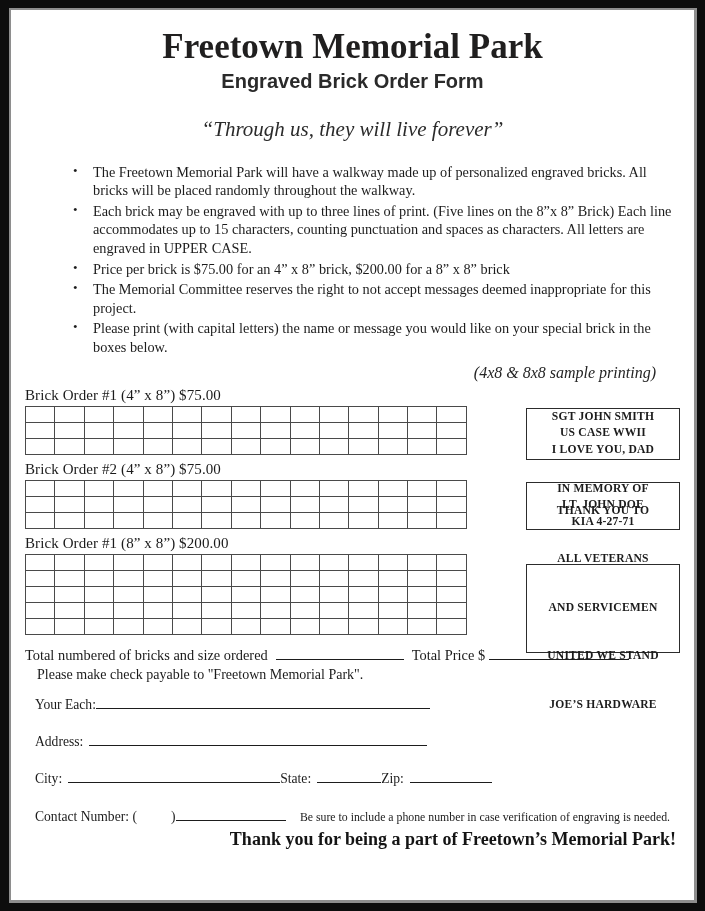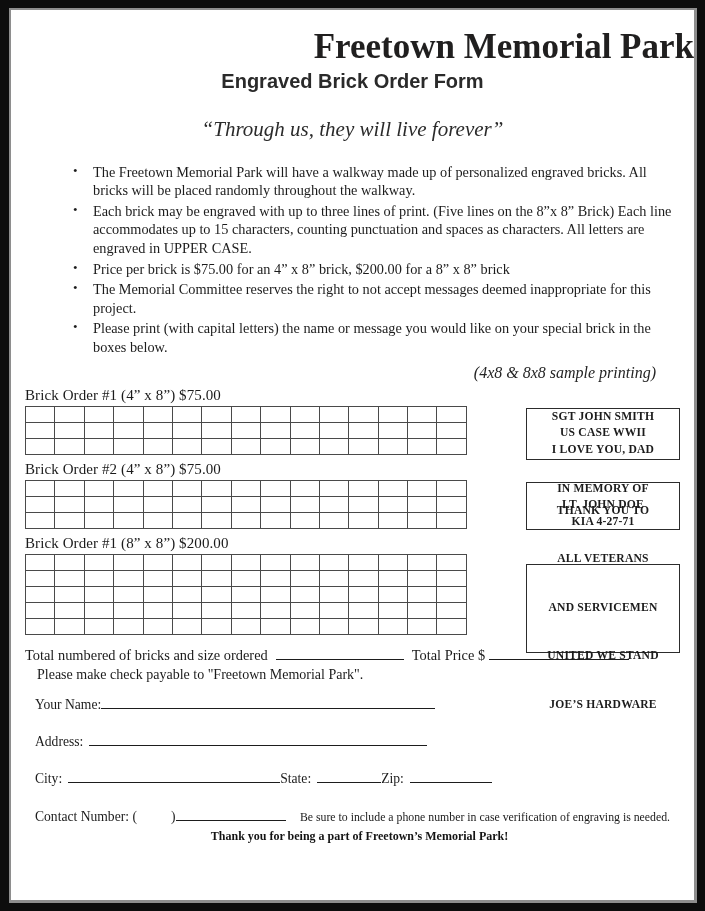--- a/index.html
+++ b/index.html
@@ -32,21 +32,21 @@
   #page {
     position: absolute;
     left: 11px; top: 10px;
     width: 683px; height: 890px;
     background: #ffffff;
     overflow: hidden;
   }
 
   
   .doc-title {
-    text-align: right;
+    text-align: center;
     font-family: "Liberation Serif", "DejaVu Serif", serif;
     font-weight: bold;
     font-size: 35px;
     letter-spacing: 0px;
     color: #201f1f;
     margin: 19px 0 0 0;
     line-height: 1.05;
   }
   .doc-subtitle {
     text-align: center;
@@ -193,23 +193,23 @@
     line-height: 1.3;
   }
   .r-area { width: 34px; }
   .r-phone { width: 110px; margin-left: 1px; }
   .phone-note {
     font-size: 11.8px;
     margin-left: 10px;
   }
 
   .closing-line {
-    text-align: center;
+    text-align: right;
     font-weight: bold;
-    font-size: 12px;
+    font-size: 18px;
     color: #141414;
     margin: 4px 0 0 8px;
   }
 </style>
 </head>
 <body>
 
 <div id="scan-frame">
   <div id="page-shadow"></div>
   <div id="page">
@@ -467,21 +467,21 @@
       <span class="rule r-total-size"></span>
       <span>Total Price $</span>
       <span class="rule r-total-price"></span>
     </div>
 
     <div class="payment-line">Please make check payable to "Freetown Memorial Park".</div>
 
     <div class="contact-area">
 
       <div class="field-row" style="margin-top:14px;">
-        <span class="lbl">Your Name:</span>
+        <span class="lbl">Your Each:</span>
         <span class="rule r-name"></span>
       </div>
 
       <div class="field-row">
         <span class="lbl">Address:</span>
         <span class="rule r-address"></span>
       </div>
 
       <div class="field-row">
         <span class="lbl">City:</span>

